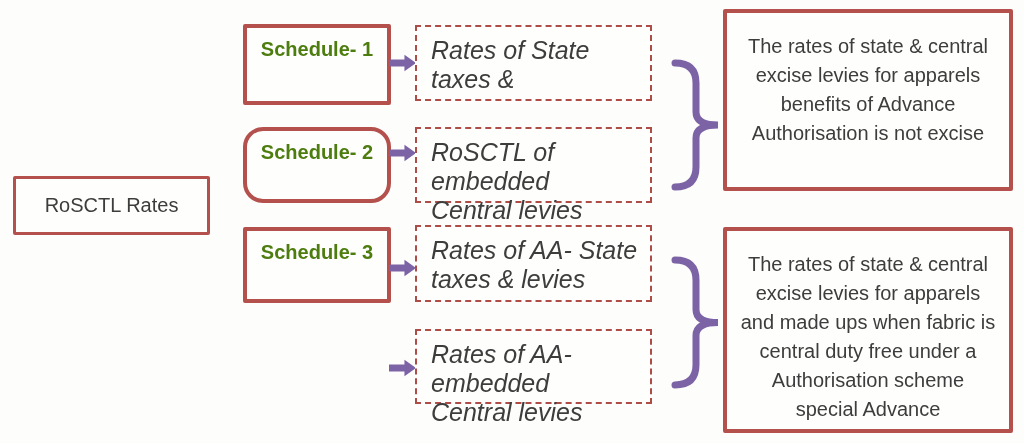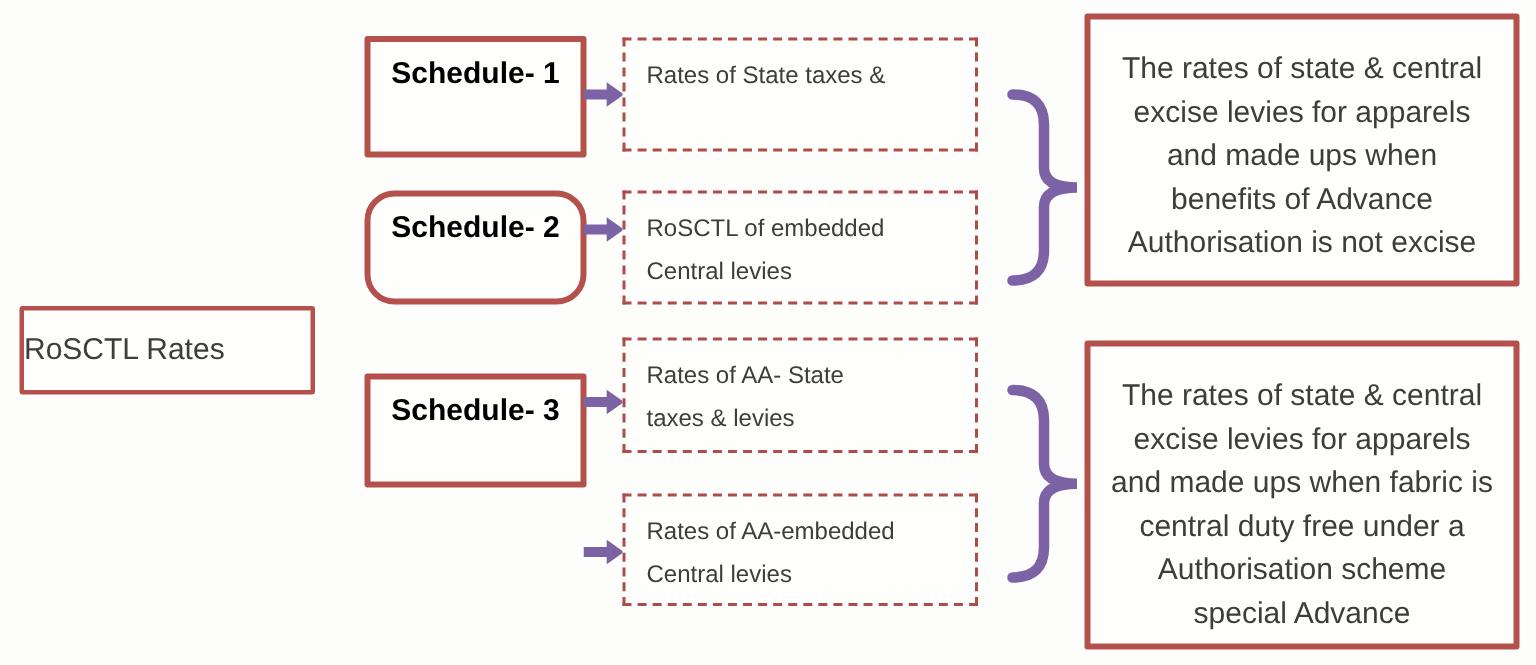--- a/index.html
+++ b/index.html
@@ -18,45 +18,45 @@
   .solid-box {
     position: absolute;
     box-sizing: border-box;
     border: 4px solid #b4514d;
     border-radius: 2px;
     background: #fefefc;
   }
   .root-box {
     left: 13px; top: 176px; width: 197px; height: 59px;
     border-width: 3px;
-    display: flex; align-items: center; justify-content: flex-start;
+    display: flex; align-items: center; justify-content: center;
     font-size: 20px;
-    margin-top: 28px;
   }
   .schedule-box {
     left: 243px; width: 148px;
     text-align: center;
     font-weight: bold;
     font-size: 20px;
     padding-top: 10px;
-    color: #000000;
+    color: #4d7c0f;
   }
   .s1 { top: 24px;  height: 81px; }
   .s2 { top: 127px; height: 76px; border-radius: 20px; }
-  .s3 { top: 227px; height: 76px; margin-top: 22px; }
+  .s3 { top: 227px; height: 76px; }
   .s4 { top: 329px; height: 79px; }
   .dashed-box {
     position: absolute;
     box-sizing: border-box;
     left: 415px; width: 237px;
     border: 2px dashed #ae4c48;
     background: #fefefc;
-    font-size: 16px;
+    font-size: 25px;
     line-height: 29px;
     padding: 9px 6px 0 14px;
+    font-style: italic;
   }
   .d1 { top: 25px;  height: 76px; }
   .d2 { top: 127px; height: 76px; }
   .d3 { top: 225px; height: 77px; }
   .d4 { top: 329px; height: 75px; }
   .arrow {
     position: absolute;
     left: 389px; width: 28px; height: 20px;
   }
   .a1 { top: 53px; }
@@ -135,21 +135,20 @@
   <svg class="brace b1" viewBox="0 0 54 134" preserveAspectRatio="none">
     <path d="M 7,5 Q 28,5 28,25 L 28,54 Q 28,67 50,67 Q 28,67 28,80 L 28,109 Q 28,129 7,129" fill="none" stroke="#7c63a6" stroke-width="7" stroke-linecap="round"></path>
   </svg>
   <svg class="brace b2" viewBox="0 0 54 134" preserveAspectRatio="none">
     <path d="M 7,5 Q 28,5 28,25 L 28,54 Q 28,67 50,67 Q 28,67 28,80 L 28,109 Q 28,129 7,129" fill="none" stroke="#7c63a6" stroke-width="7" stroke-linecap="round"></path>
   </svg>
 
   <div class="summary-box r1">
     <div>The rates of state &amp; central</div>
     <div>excise levies for apparels</div>
-    <div>and made ups when</div>
     <div>benefits of Advance</div>
     <div>Authorisation is not excise</div>
   </div>
   <div class="summary-box r2">
     <div>The rates of state &amp; central</div>
     <div>excise levies for apparels</div>
     <div>and made ups when fabric is</div>
     <div>central duty free under a</div>
     <div>Authorisation scheme</div>
     <div>special Advance</div>

